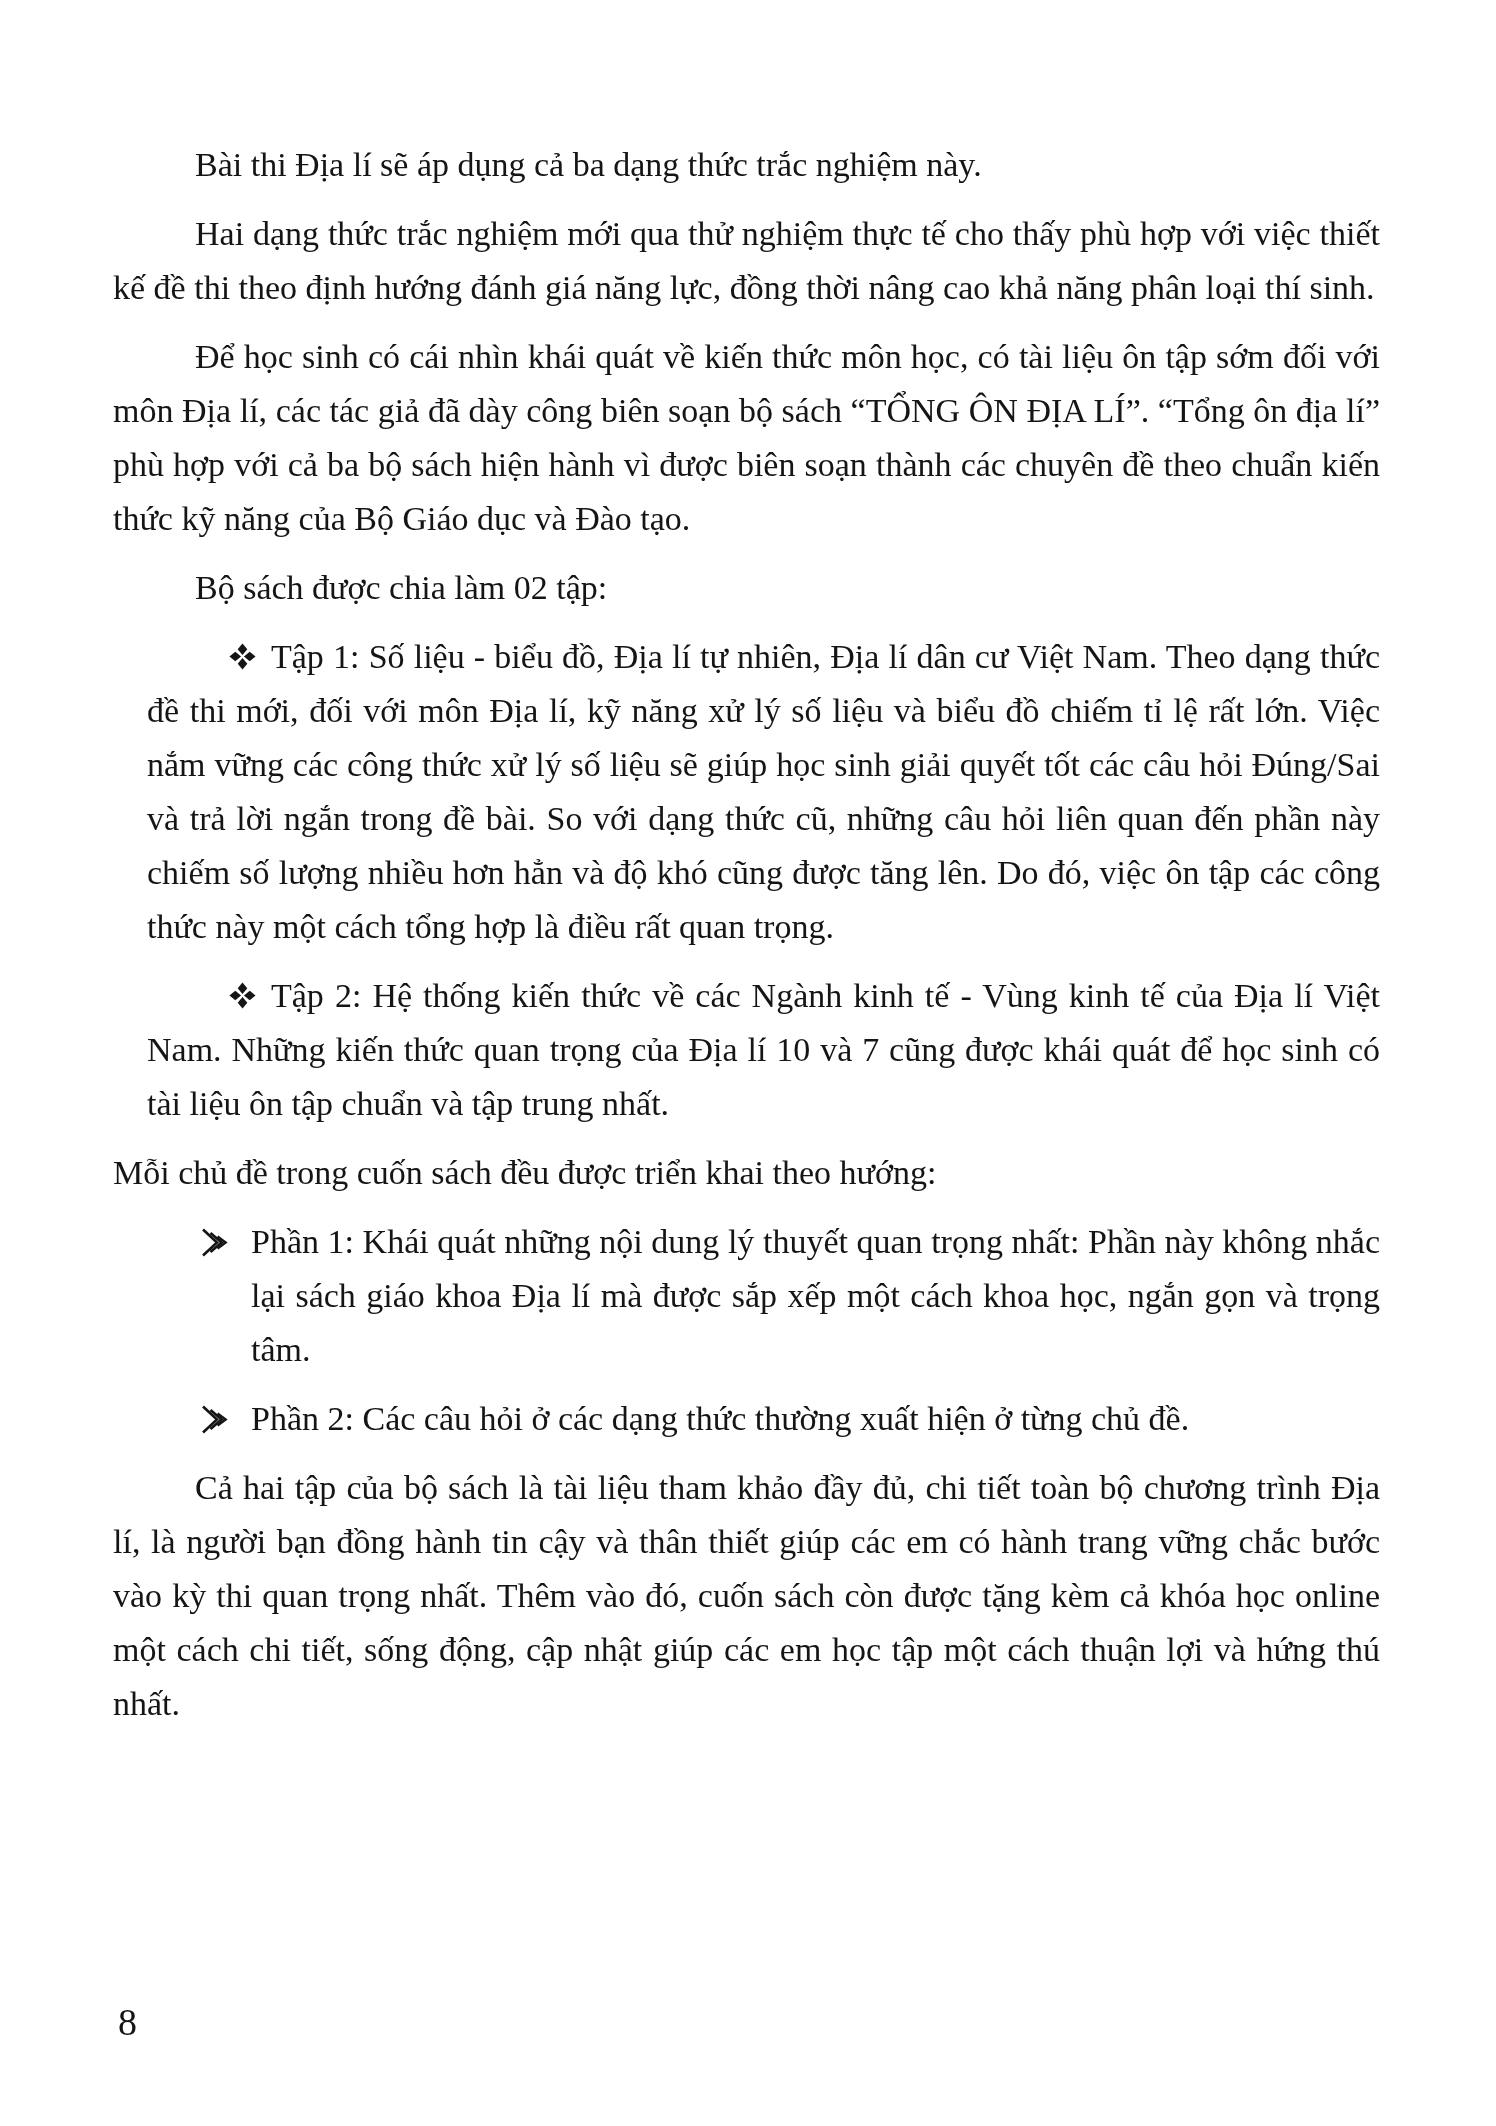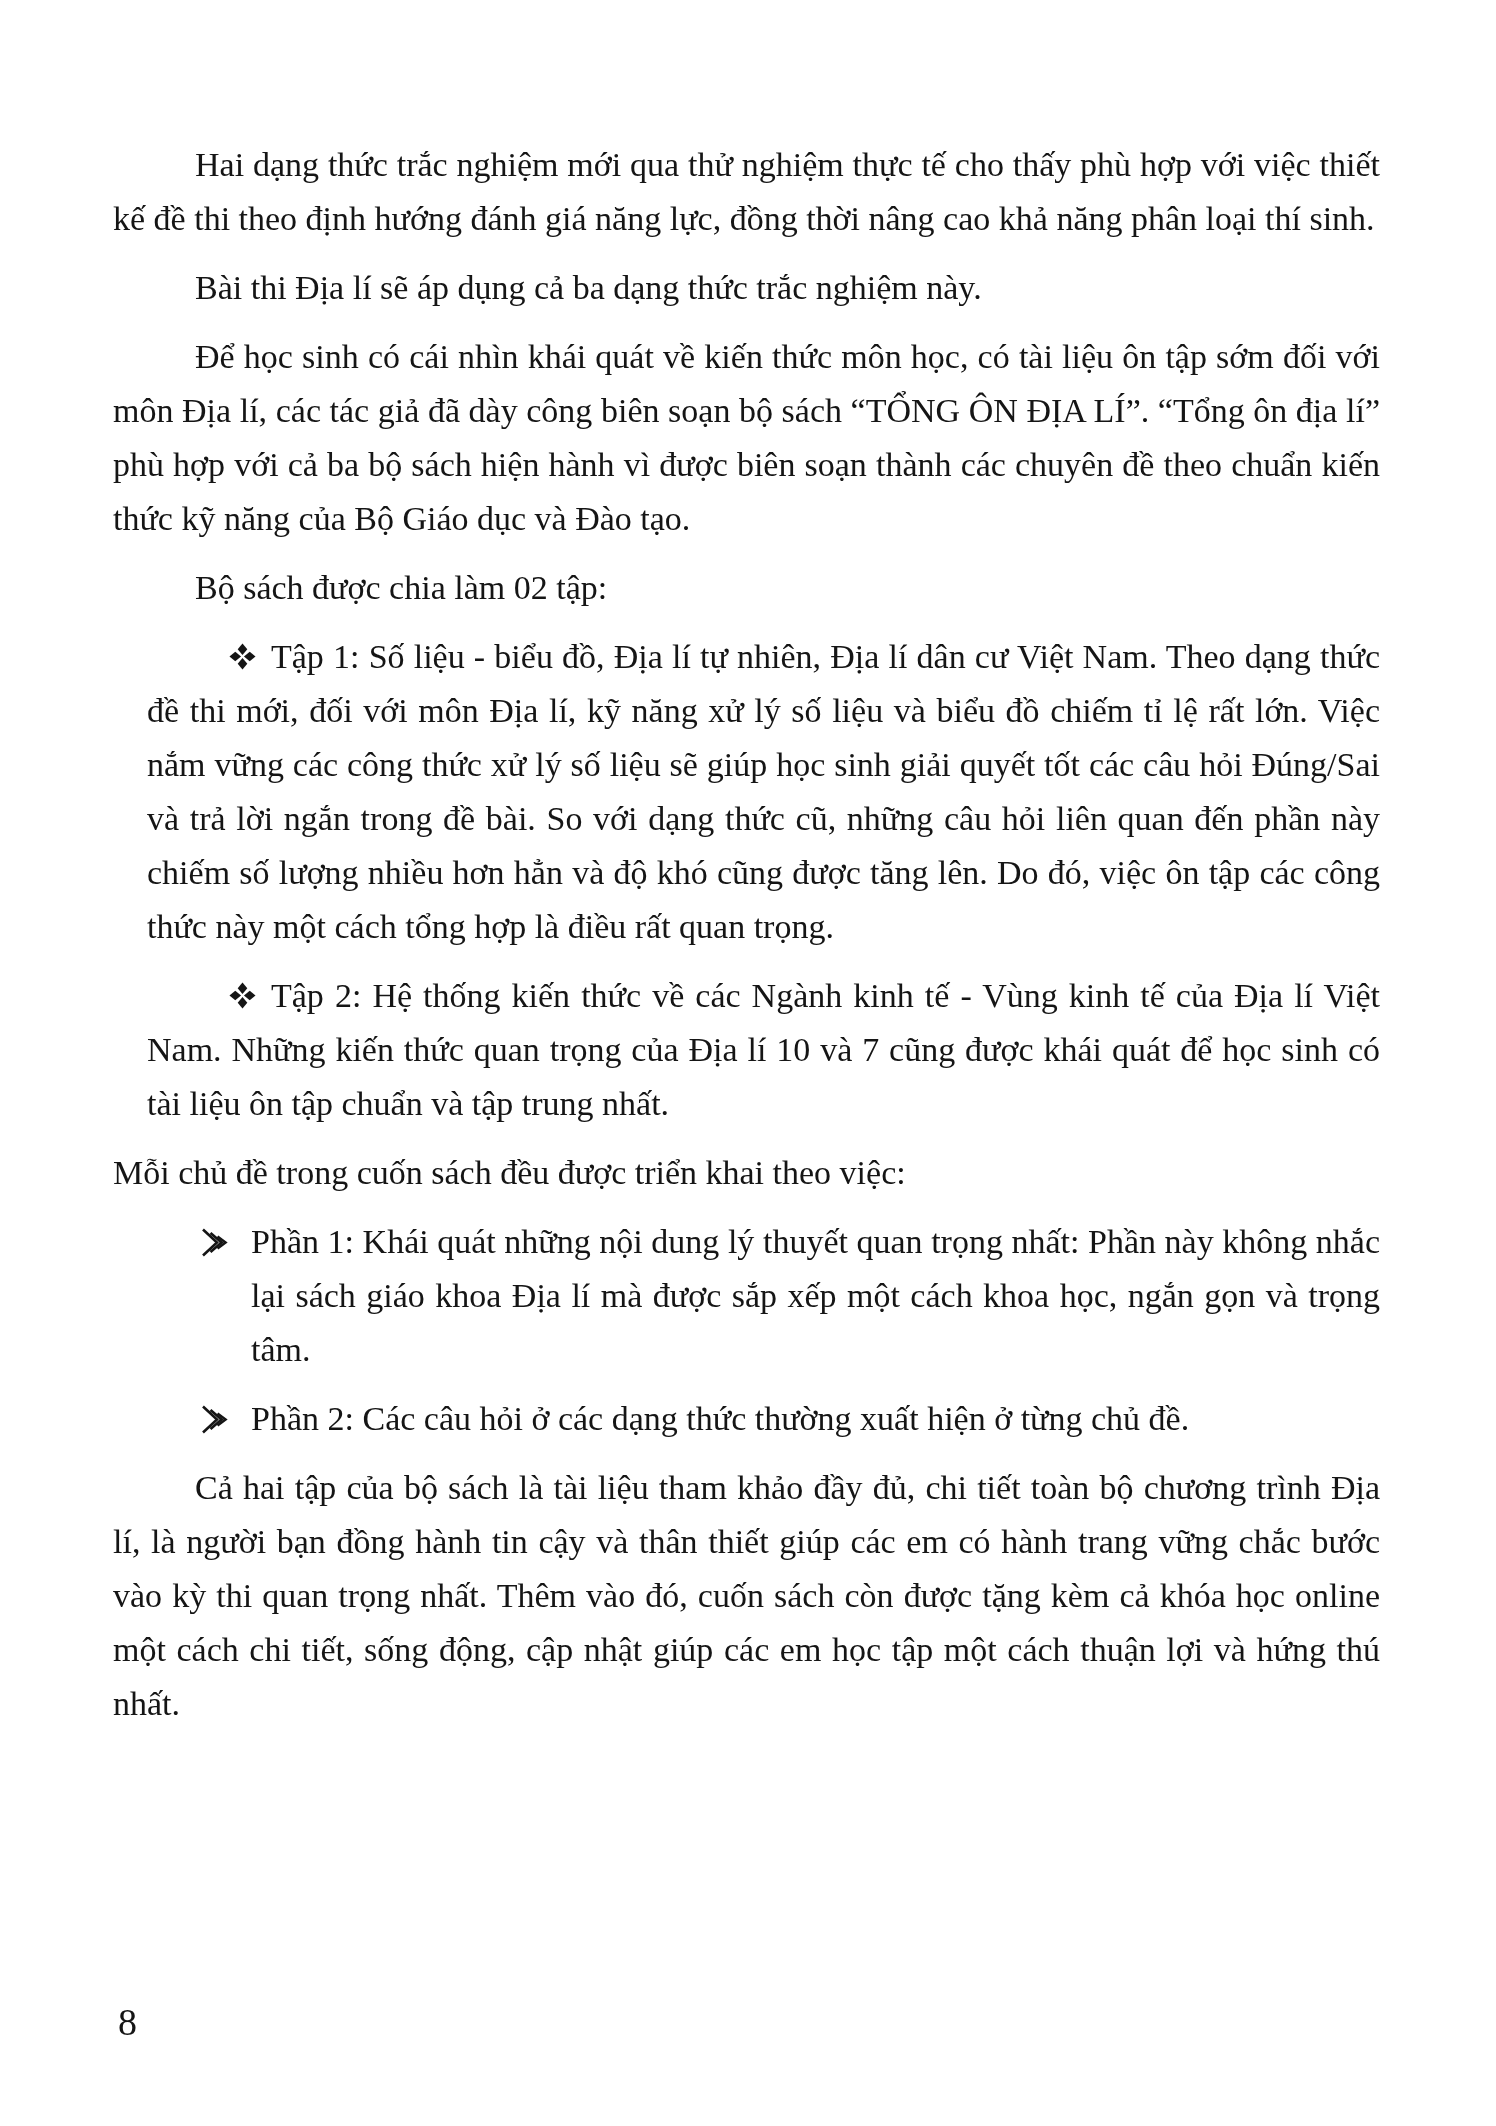--- a/index.html
+++ b/index.html
@@ -49,41 +49,41 @@
     top: 1998px;
     font-size: 38px;
     line-height: 48px;
   }
 </style>
 </head>
 <body>
 
 <div class="page">
   <div class="content" id="doc">
+      <p class="para indent"><span class="run">Bài thi Địa lí sẽ áp dụng cả ba dạng thức trắc nghiệm này.</span></p>
       <p class="para indent"><span class="run">Hai dạng thức trắc nghiệm mới qua thử nghiệm thực tế cho thấy phù hợp với việc thiết kế đề thi theo định hướng đánh giá năng lực, đồng thời nâng cao khả năng phân loại thí sinh.</span></p>
-      <p class="para indent"><span class="run">Bài thi Địa lí sẽ áp dụng cả ba dạng thức trắc nghiệm này.</span></p>
       <p class="para indent"><span class="run">Để học sinh có cái nhìn khái quát về kiến thức môn học, có tài liệu ôn tập sớm đối với môn Địa lí, các tác giả đã dày công biên soạn bộ sách </span><span class="run bold">“TỔNG ÔN ĐỊA LÍ”.</span><span class="run"> “Tổng ôn địa lí” phù hợp với cả ba bộ sách hiện hành vì được biên soạn thành các chuyên đề theo chuẩn kiến thức kỹ năng của Bộ Giáo dục và Đào tạo.</span></p>
       <p class="para indent"><span class="run">Bộ sách được chia làm 02 tập:</span></p>
       <p class="para diamond"><span class="marker">
   <svg viewBox="0 0 28 28" xmlns="http://www.w3.org/2000/svg" aria-hidden="true">
     <path fill="currentColor" d="M14 0.5 L19 6.5 L14 12.5 L9 6.5 Z"></path>
     <path fill="currentColor" d="M0.5 14 L6.5 9 L12.5 14 L6.5 19 Z"></path>
     <path fill="currentColor" d="M15.5 14 L21.5 9 L27.5 14 L21.5 19 Z"></path>
     <path fill="currentColor" d="M14 15.5 L19 21.5 L14 27.5 L9 21.5 Z"></path>
   </svg>
 </span><span class="run bold">Tập 1: Số liệu - biểu đồ, Địa lí tự nhiên, Địa lí dân cư Việt Nam.</span><span class="run"> Theo dạng thức đề thi mới, đối với môn Địa lí, kỹ năng xử lý số liệu và biểu đồ chiếm tỉ lệ rất lớn. Việc nắm vững các công thức xử lý số liệu sẽ giúp học sinh giải quyết tốt các câu hỏi Đúng/Sai và trả lời ngắn trong đề bài. So với dạng thức cũ, những câu hỏi liên quan đến phần này chiếm số lượng nhiều hơn hẳn và độ khó cũng được tăng lên. Do đó, việc ôn tập các công thức này một cách tổng hợp là điều rất quan trọng.</span></p>
       <p class="para diamond"><span class="marker">
   <svg viewBox="0 0 28 28" xmlns="http://www.w3.org/2000/svg" aria-hidden="true">
     <path fill="currentColor" d="M14 0.5 L19 6.5 L14 12.5 L9 6.5 Z"></path>
     <path fill="currentColor" d="M0.5 14 L6.5 9 L12.5 14 L6.5 19 Z"></path>
     <path fill="currentColor" d="M15.5 14 L21.5 9 L27.5 14 L21.5 19 Z"></path>
     <path fill="currentColor" d="M14 15.5 L19 21.5 L14 27.5 L9 21.5 Z"></path>
   </svg>
 </span><span class="run bold">Tập 2: Hệ thống kiến thức về các Ngành kinh tế - Vùng kinh tế của Địa lí Việt Nam</span><span class="run">. Những kiến thức quan trọng của Địa lí 10 và 7 cũng được khái quát để học sinh có tài liệu ôn tập chuẩn và tập trung nhất.</span></p>
-      <p class="para flush"><span class="run">Mỗi chủ đề trong cuốn sách đều được triển khai theo việc:</span></p>
+      <p class="para flush"><span class="run">Mỗi chủ đề trong cuốn sách đều được triển khai theo hướng:</span></p>
       <p class="para chevron"><span class="marker">
   <svg viewBox="0 0 37 31" xmlns="http://www.w3.org/2000/svg" aria-hidden="true">
     <polyline points="3,2.5 17,15.5 3,28.5" fill="none" stroke="currentColor" stroke-width="2.6"></polyline>
     <polyline points="10.5,6 21.5,15.5 10.5,25" fill="none" stroke="currentColor" stroke-width="2.6"></polyline>
     <polyline points="17.5,9.5 25.5,15.5 17.5,21.5" fill="none" stroke="currentColor" stroke-width="2.6"></polyline>
   </svg>
 </span><span class="run bold">Phần 1:</span><span class="run"> Khái quát những nội dung lý thuyết quan trọng nhất: Phần này không nhắc lại sách giáo khoa Địa lí mà được sắp xếp một cách khoa học, ngắn gọn và trọng tâm.</span></p>
       <p class="para chevron"><span class="marker">
   <svg viewBox="0 0 37 31" xmlns="http://www.w3.org/2000/svg" aria-hidden="true">
     <polyline points="3,2.5 17,15.5 3,28.5" fill="none" stroke="currentColor" stroke-width="2.6"></polyline>

